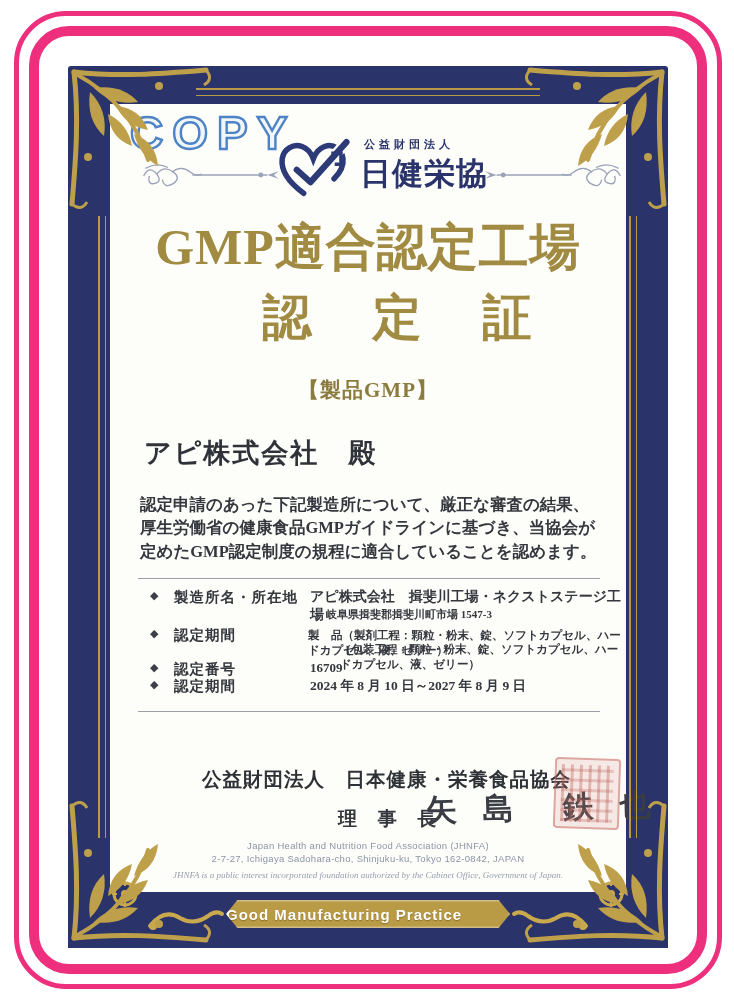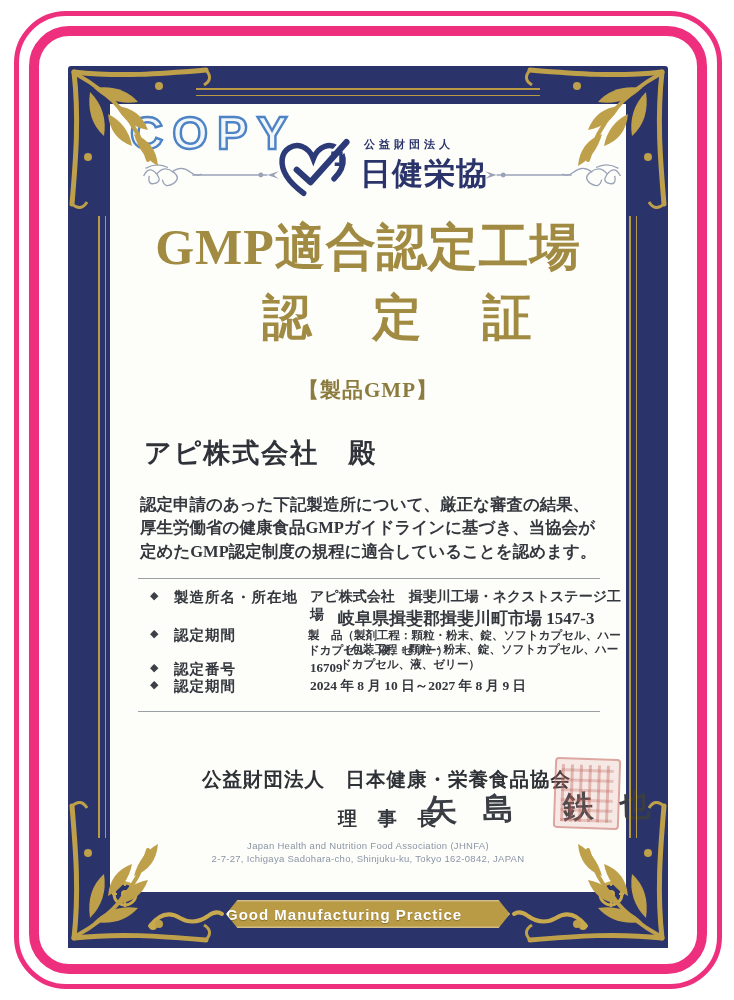--- a/index.html
+++ b/index.html
@@ -68,21 +68,21 @@
   }
   .rule{position:absolute;left:28px;width:462px;border-top:1.2px solid #9aa0a6;height:0;}
   .rule.r1{top:474px;}
   .rule.r2{top:607px;}
 
   .drow{position:absolute;left:0;width:100%;color:#34373d;}
   .dia{position:absolute;left:40px;top:1px;font-size:11px;color:#3c4046;}
   .dlabel{position:absolute;left:64px;font-size:14.5px;font-weight:700;letter-spacing:1px;}
   .dval{position:absolute;font-weight:600;}
   .row1{top:484px;} .row1 .dval{left:200px;font-size:14px;}
-  .row1b{top:503px;} .row1b .dval{left:228px;font-size:17px;}
+  .row1b{top:503px;} .row1b .dval{left:216px;font-size:11px;}
   .row2{top:522px;} .row2 .dval{left:198px;font-size:11.5px;top:2px;}
   .row2b{top:538px;} .row2b .dval{left:230px;font-size:11.5px;}
   .row3{top:556px;} .row3 .dval{left:200px;font-size:13px;}
   .row4{top:573px;} .row4 .dval{left:200px;font-size:13.5px;}
 
   .issue-date{position:absolute;left:92px;top:636px;font-size:19px;font-weight:600;letter-spacing:2px;color:#2e3136;}
   .issuer{position:absolute;left:92px;top:662px;font-size:19.5px;font-weight:700;color:#2e3136;letter-spacing:1px;}
   .signer-title{position:absolute;left:228px;top:702px;font-size:19px;font-weight:700;letter-spacing:8px;color:#33363c;}
   .signer-name{
     position:absolute;left:316px;top:683px;font-size:31px;font-weight:800;
@@ -240,20 +240,21 @@
 
       <div class="rule r2"></div>
 
       <div class="issuer">公益財団法人　日本健康・栄養食品協会</div>
       <div class="signer-title">理 事 長</div>
       <div class="signer-name">矢 島　鉄 也</div>
       <div class="seal"></div>
 
       <div class="en en1">Japan Health and Nutrition Food Association (JHNFA)</div>
       <div class="en en2">2-7-27, Ichigaya Sadohara-cho, Shinjuku-ku, Tokyo 162-0842, JAPAN</div>
+      <div class="en en3">JHNFA is a public interest incorporated foundation authorized by the Cabinet Office, Government of Japan.</div>
     </div>
 
     <svg class="corner tl" width="150" height="150" viewBox="0 0 150 150">
         <use href="#cornerFl"></use>
       </svg>
     <svg class="corner tr" width="150" height="150" viewBox="0 0 150 150">
         <use href="#cornerFl"></use>
       </svg>
     <svg class="corner bl" width="150" height="150" viewBox="0 0 150 150">
         <use href="#cornerFl"></use>

